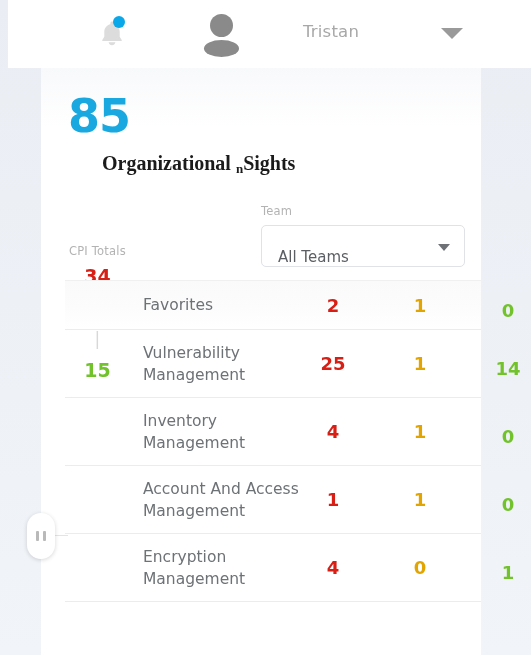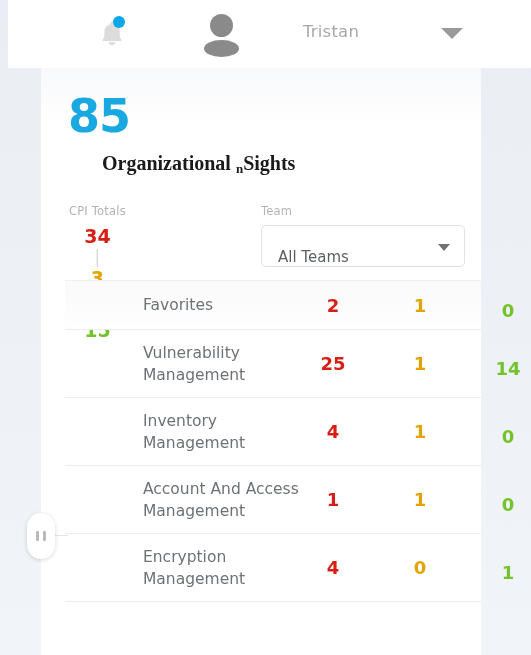--- a/index.html
+++ b/index.html
@@ -165,20 +165,21 @@
     position: absolute;
     left: 28px;
     top: 136px;
   }
   .cpi-label {
     font-size: 11.5px;
     color: #b3b3b3;
     letter-spacing: .2px;
     margin-bottom: 7px;
     font-family: "DejaVu Sans", sans-serif;
+    margin-top: 40px;
   }
   .cpi-values {
     display: flex;
     align-items: center;
     font-size: 19px;
     font-weight: bold;
     font-family: "DejaVu Sans", sans-serif;
     flex-direction: column;
   }
   .cpi-values .sep {

